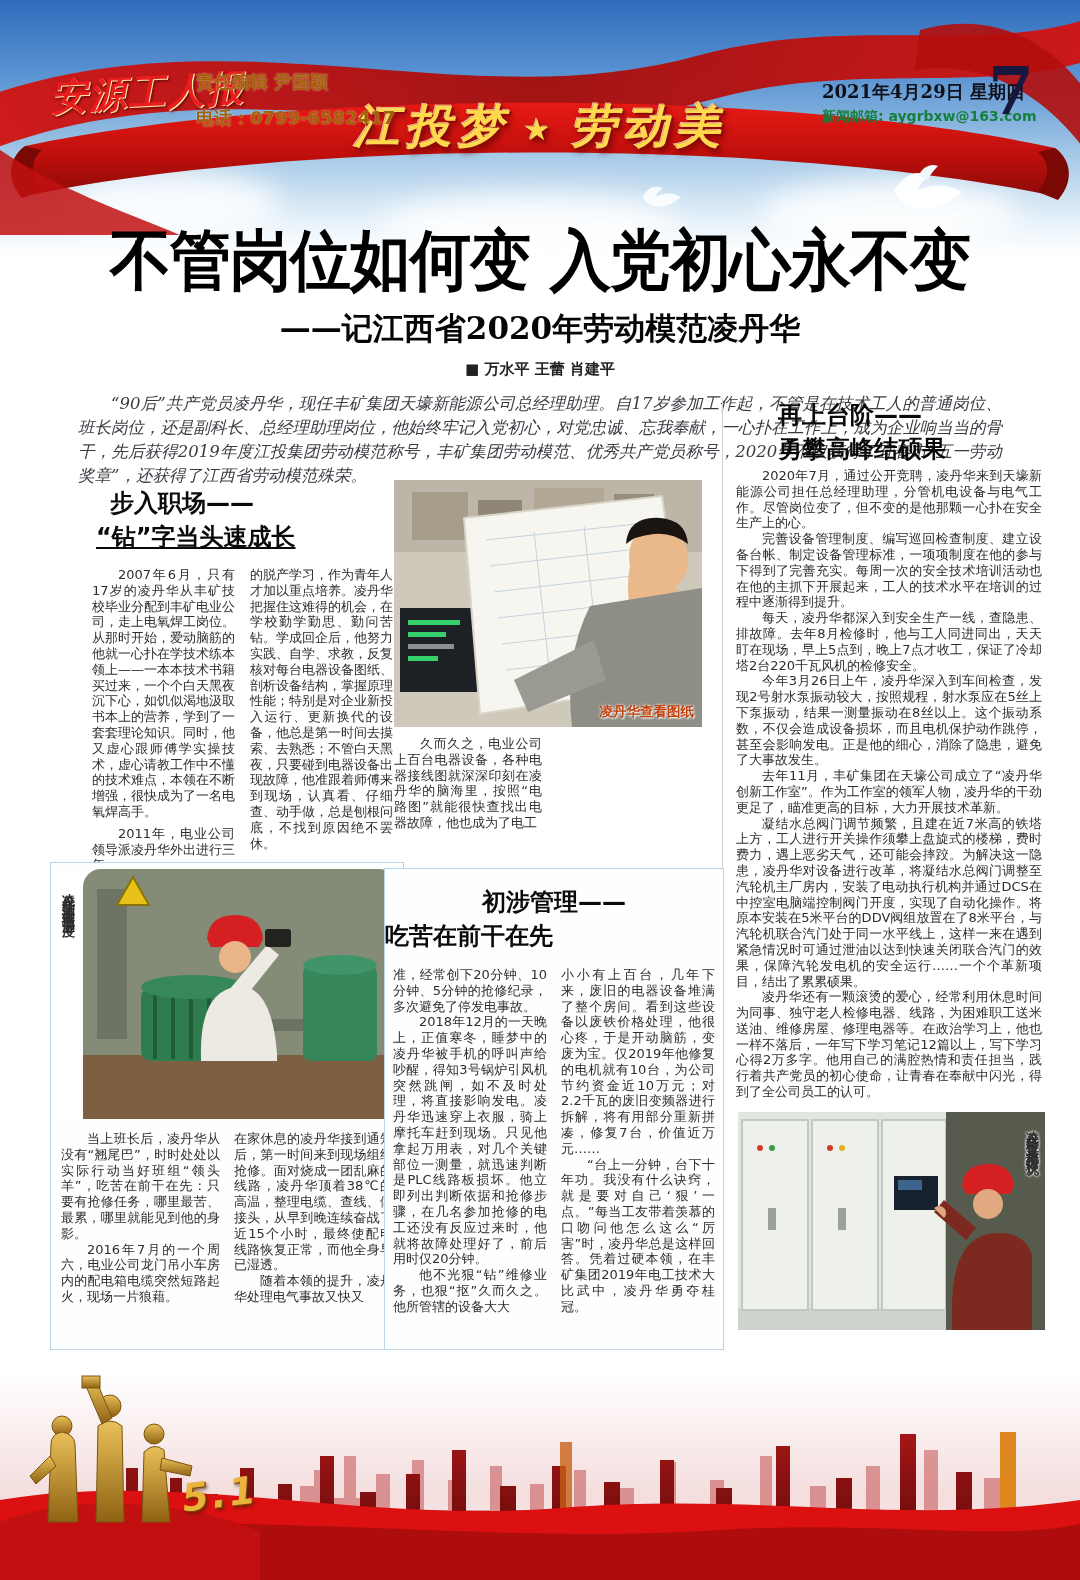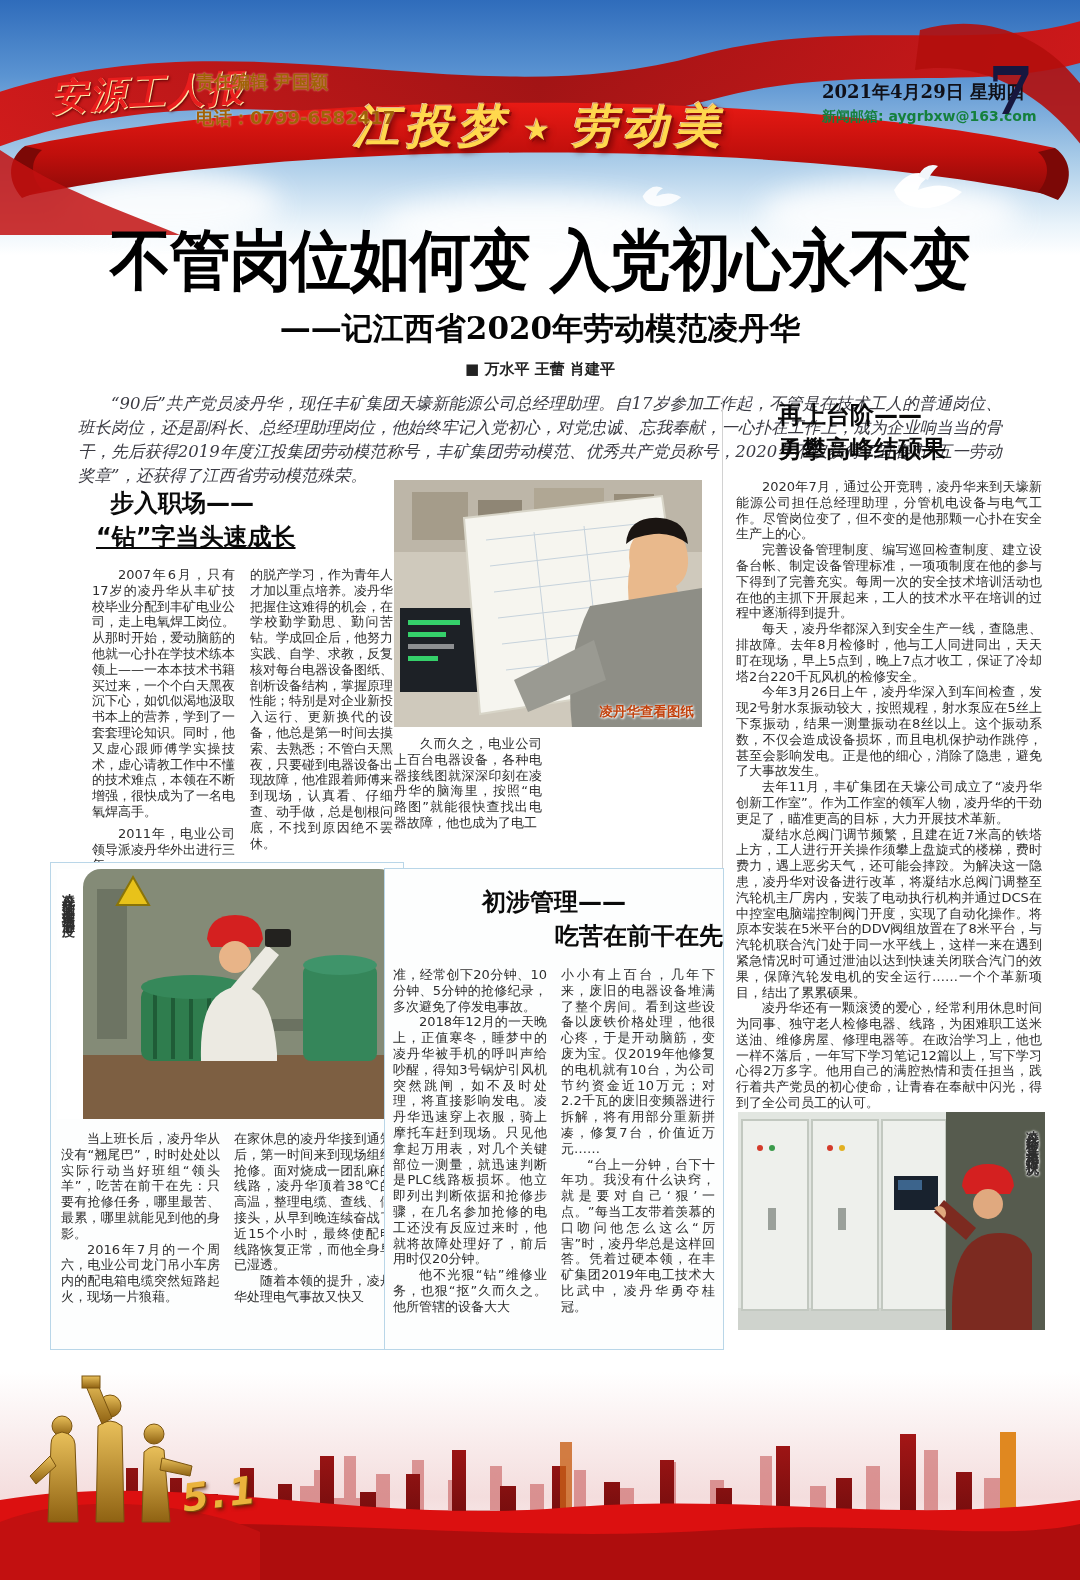--- a/index.html
+++ b/index.html
@@ -148,21 +148,21 @@
 
   <div class="abs cols btxt" style="left:394px;top:736px;width:310px;gap:15px;">
     <div style="width:148px;">
       <p class="ind">久而久之，电业公司上百台电器设备，各种电器接线图就深深印刻在凌丹华的脑海里，按照“电路图”就能很快查找出电器故障，他也成为了电工</p>
     </div>
   </div>
 
   <div class="abs" style="left:722px;top:398px;width:322px;border-left:1px solid #d2d2d2;padding-left:13px;box-sizing:border-box;">
     <div class="shead" style="padding-left:42px;">再上台阶——</div>
     <div class="shead" style="padding-left:42px;">勇攀高峰结硕果</div>
-    <div class="btxt" style="margin-top:13px;width:306px;">
+    <div class="btxt" style="margin-top:2px;width:306px;">
       <p class="ind">2020年7月，通过公开竞聘，凌丹华来到天壕新能源公司担任总经理助理，分管机电设备与电气工作。尽管岗位变了，但不变的是他那颗一心扑在安全生产上的心。</p>
       <p class="ind">完善设备管理制度、编写巡回检查制度、建立设备台帐、制定设备管理标准，一项项制度在他的参与下得到了完善充实。每周一次的安全技术培训活动也在他的主抓下开展起来，工人的技术水平在培训的过程中逐渐得到提升。</p>
       <p class="ind">每天，凌丹华都深入到安全生产一线，查隐患、排故障。去年8月检修时，他与工人同进同出，天天盯在现场，早上5点到，晚上7点才收工，保证了冷却塔2台220千瓦风机的检修安全。</p>
       <p class="ind">今年3月26日上午，凌丹华深入到车间检查，发现2号射水泵振动较大，按照规程，射水泵应在5丝上下泵振动，结果一测量振动在8丝以上。这个振动系数，不仅会造成设备损坏，而且电机保护动作跳停，甚至会影响发电。正是他的细心，消除了隐患，避免了大事故发生。</p>
       <p class="ind">去年11月，丰矿集团在天壕公司成立了“凌丹华创新工作室”。作为工作室的领军人物，凌丹华的干劲更足了，瞄准更高的目标，大力开展技术革新。</p>
       <p class="ind">凝结水总阀门调节频繁，且建在近7米高的铁塔上方，工人进行开关操作须攀上盘旋式的楼梯，费时费力，遇上恶劣天气，还可能会摔跤。为解决这一隐患，凌丹华对设备进行改革，将凝结水总阀门调整至汽轮机主厂房内，安装了电动执行机构并通过DCS在中控室电脑端控制阀门开度，实现了自动化操作。将原本安装在5米平台的DDV阀组放置在了8米平台，与汽轮机联合汽门处于同一水平线上，这样一来在遇到紧急情况时可通过泄油以达到快速关闭联合汽门的效果，保障汽轮发电机的安全运行……一个个革新项目，结出了累累硕果。</p>
       <p class="ind">凌丹华还有一颗滚烫的爱心，经常利用休息时间为同事、独守老人检修电器、线路，为困难职工送米送油、维修房屋、修理电器等。在政治学习上，他也一样不落后，一年写下学习笔记12篇以上，写下学习心得2万多字。他用自己的满腔热情和责任担当，践行着共产党员的初心使命，让青春在奉献中闪光，得到了全公司员工的认可。</p>
     </div>
   </div>
 
@@ -233,21 +233,21 @@
       </div>
       <div style="width:159px;">
         <p>在家休息的凌丹华接到通知后，第一时间来到现场组织抢修。面对烧成一团乱麻的线路，凌丹华顶着38℃的高温，整理电缆、查线、做接头，从早到晚连续奋战了近15个小时，最终使配电线路恢复正常，而他全身早已湿透。</p>
         <p class="ind">随着本领的提升，凌丹华处理电气事故又快又</p>
       </div>
     </div>
   </div>
 
   <div class="abs bluebox" style="left:384px;top:868px;width:338px;height:480px;">
     <div class="shead" style="text-align:center;margin-top:16px;">初涉管理——</div>
-    <div class="shead" style="text-align:right;">吃苦在前干在先</div>
+    <div class="shead" style="text-align:left;">吃苦在前干在先</div>
     <div class="cols btxt" style="margin:14px 8px 0 8px;gap:14px;">
       <div style="width:154px;">
         <p>准，经常创下20分钟、10分钟、5分钟的抢修纪录，多次避免了停发电事故。</p>
         <p class="ind">2018年12月的一天晚上，正值寒冬，睡梦中的凌丹华被手机的呼叫声给吵醒，得知3号锅炉引风机突然跳闸，如不及时处理，将直接影响发电。凌丹华迅速穿上衣服，骑上摩托车赶到现场。只见他拿起万用表，对几个关键部位一测量，就迅速判断是PLC线路板损坏。他立即列出判断依据和抢修步骤，在几名参加抢修的电工还没有反应过来时，他就将故障处理好了，前后用时仅20分钟。</p>
         <p class="ind">他不光狠“钻”维修业务，也狠“抠”久而久之。他所管辖的设备大大</p>
       </div>
       <div style="width:154px;">
         <p>小小有上百台，几年下来，废旧的电器设备堆满了整个房间。看到这些设备以废铁价格处理，他很心疼，于是开动脑筋，变废为宝。仅2019年他修复的电机就有10台，为公司节约资金近10万元；对2.2千瓦的废旧变频器进行拆解，将有用部分重新拼凑，修复7台，价值近万元……</p>
         <p class="ind">“台上一分钟，台下十年功。我没有什么诀窍，就是要对自己‘狠’一点。”每当工友带着羡慕的口吻问他怎么这么“厉害”时，凌丹华总是这样回答。凭着过硬本领，在丰矿集团2019年电工技术大比武中，凌丹华勇夺桂冠。</p>
       </div>

